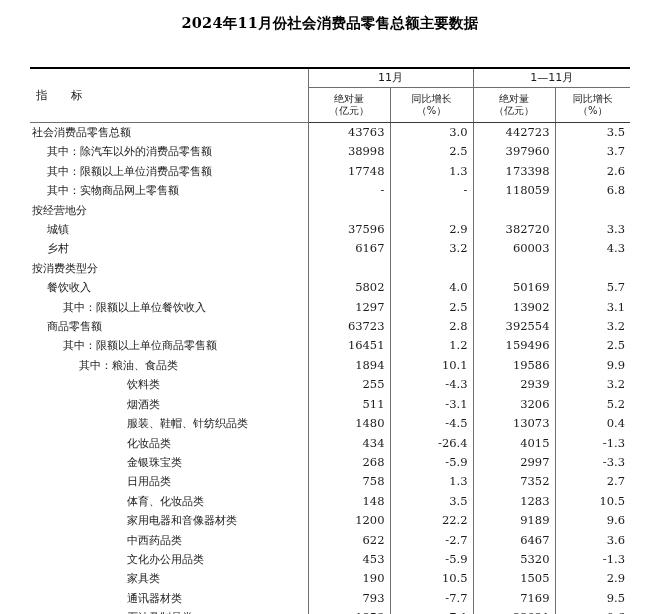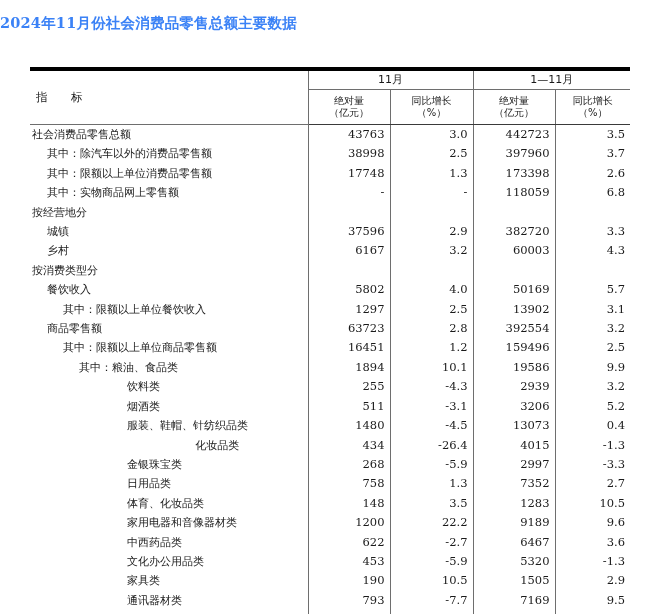--- a/index.html
+++ b/index.html
@@ -18,26 +18,26 @@
   }
 
   .page {
     position: relative;
     width: 660px;
     height: 614px;
     box-sizing: border-box;
   }
 
   .doc-title {
-    text-align: left;
+    text-align: center;
     font-size: 14.5px;
     font-weight: bold;
     font-family: "DejaVu Serif", "Liberation Serif", serif;
     letter-spacing: 0.2px;
-    color: #3b82f6;
+    color: #000000;
     padding-top: 14px;
     padding-bottom: 0;
     line-height: 1.2;
   }
 
   .table-wrap {
     position: absolute;
     left: 30px;
     top: 67px;
     width: 600px;
@@ -50,21 +50,21 @@
     font-size: 10.5px;
   }
 
   table.stat col.c-label  { width: 278px; }
   table.stat col.c-m-abs  { width: 82px; }
   table.stat col.c-m-yoy  { width: 83px; }
   table.stat col.c-c-abs  { width: 82px; }
   table.stat col.c-c-yoy  { width: 75px; }
 
   
-  thead .topline td, thead .topline th { border-top: 4px solid #000000; }
+  thead .topline td, thead .topline th { border-top: 2px solid #000000; }
 
   th.hd-label {
     vertical-align: middle;
     text-align: left;
     font-weight: normal;
     font-size: 11.5px;
     border-bottom: 1px solid #6e6e6e;
     padding: 0;
     height: 49px;
     font-family: "DejaVu Sans", "Liberation Sans", sans-serif;
@@ -269,21 +269,21 @@
             <td class="num">5.2</td>
           </tr>
           <tr>
             <td class="lbl ind3" style="padding-left: 97px;">服装、鞋帽、针纺织品类</td>
             <td class="num">1480</td>
             <td class="num">-4.5</td>
             <td class="num">13073</td>
             <td class="num">0.4</td>
           </tr>
           <tr>
-            <td class="lbl ind3" style="padding-left: 97px; text-align: center;">化妆品类</td>
+            <td class="lbl ind3" style="padding-left: 97px;">化妆品类</td>
             <td class="num">434</td>
             <td class="num">-26.4</td>
             <td class="num">4015</td>
             <td class="num">-1.3</td>
           </tr>
           <tr>
             <td class="lbl ind3" style="padding-left: 97px;">金银珠宝类</td>
             <td class="num">268</td>
             <td class="num">-5.9</td>
             <td class="num">2997</td>

